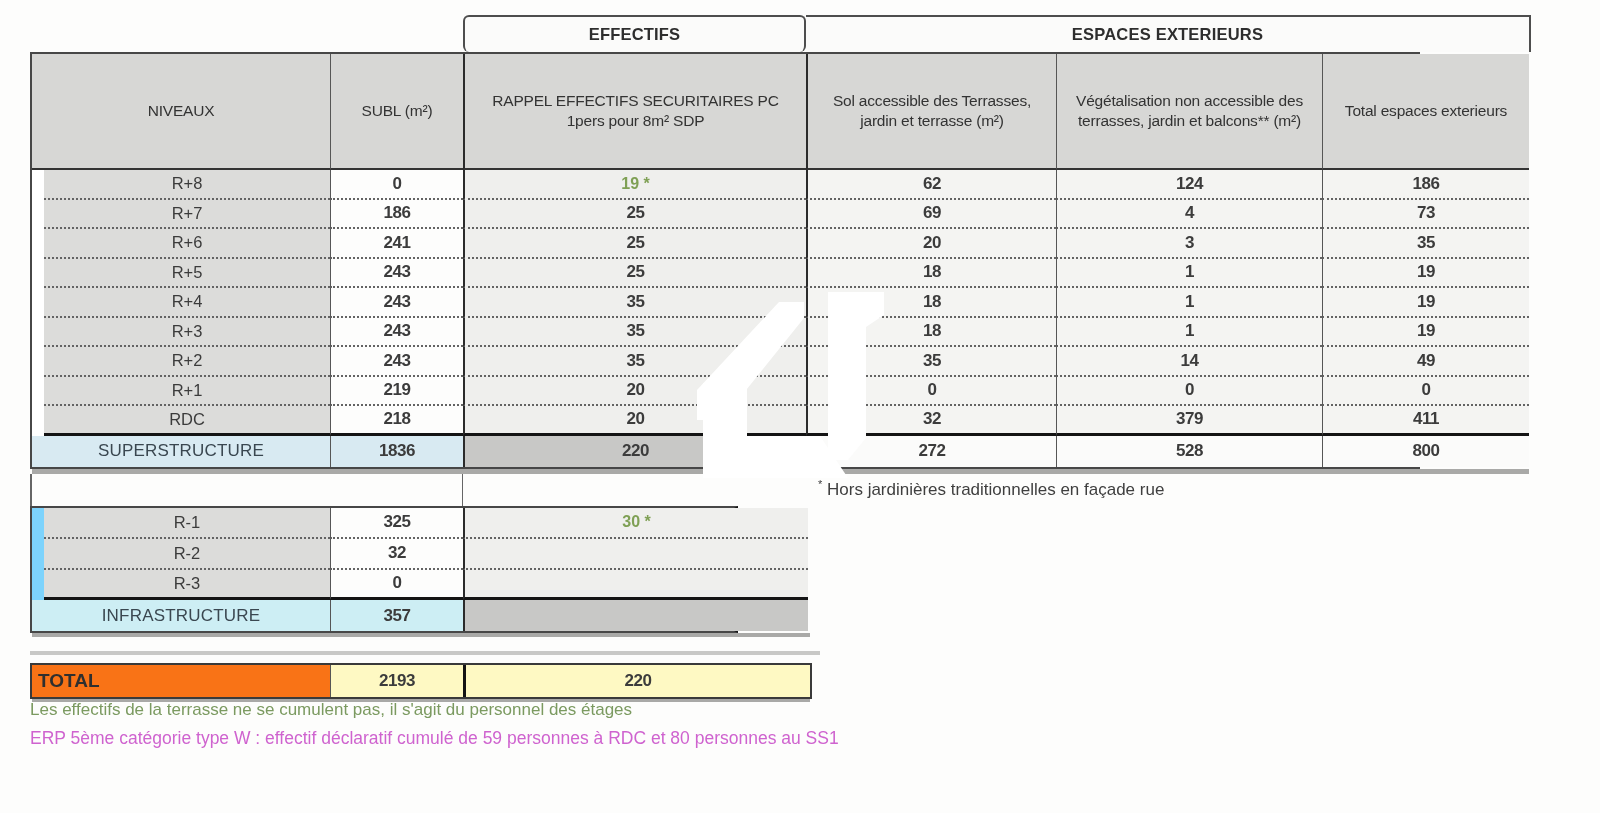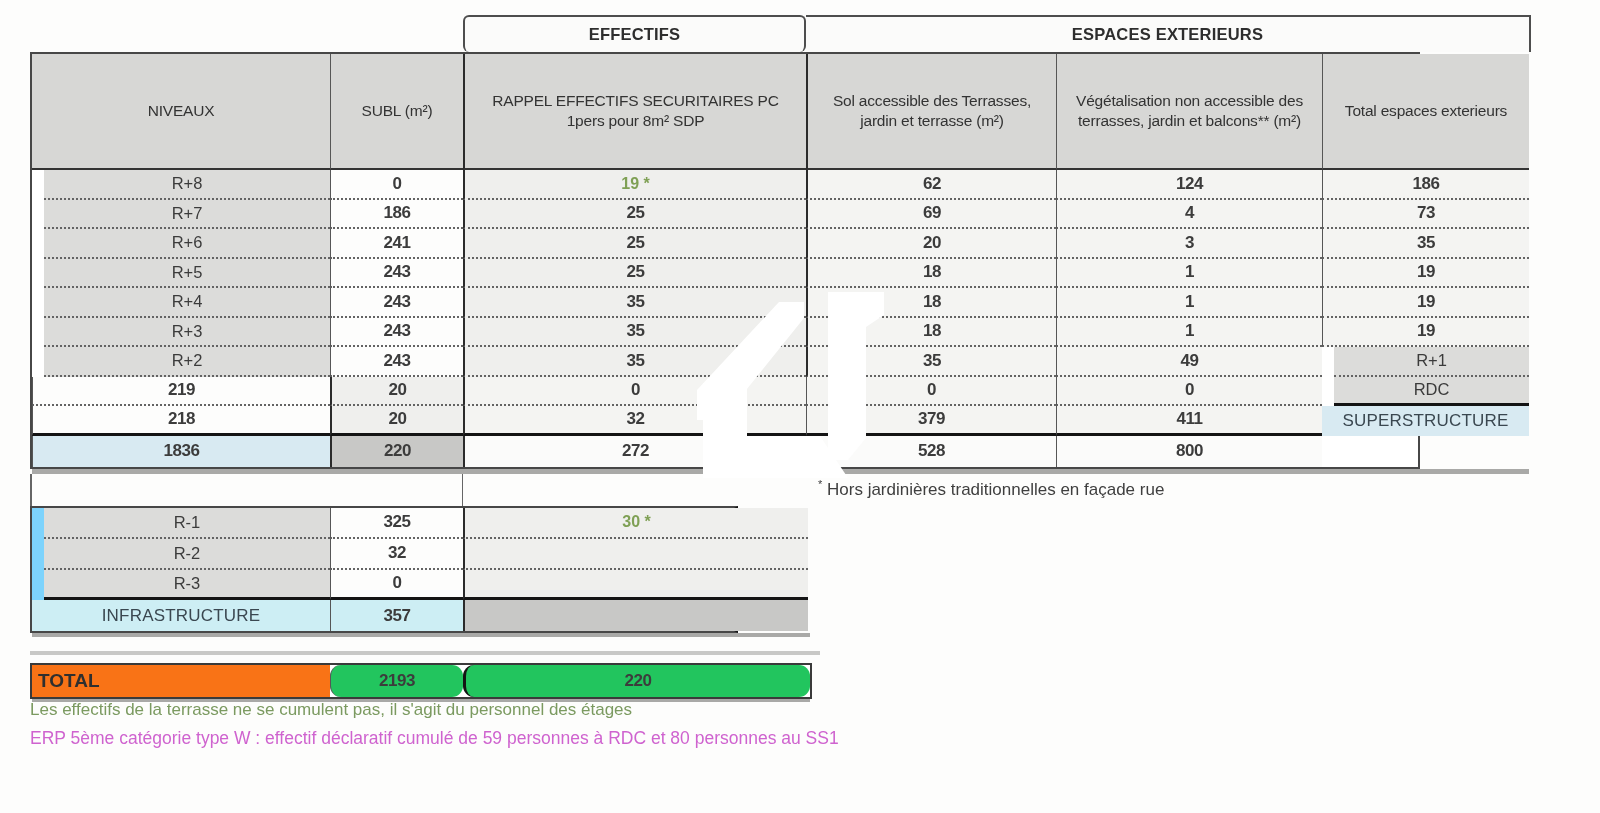--- a/index.html
+++ b/index.html
@@ -67,21 +67,21 @@
     grid-template-columns:298px 133px 345px;
     grid-template-rows:repeat(3,30.75px) 30.75px;
   }
 
   
   .total-table{
     left:30px;top:663px;width:782px;height:36px;
     border:2px solid #3a3a3a;background:#fff;
     display:grid;grid-template-columns:298px 133px 347px;grid-template-rows:1fr;
   }
-  .bg-green{background:#22c55e;border-radius:11px;}
+  .bg-green{background:#fef9c3;}
   .total-label{justify-content:flex-start;padding-left:6px;font-weight:bold;font-size:19px;color:#2f2f2f;background:#f97316;}
   .tot-thick{border-left:3px solid #141414;}
 
   
   .note{position:absolute;white-space:nowrap;}
   .note-hors{left:818px;top:478px;font-size:17px;color:#3f3f3f;}
   .note-hors sup{font-size:11px;}
   .note-green{left:30px;top:700px;font-size:17px;color:#7b9a60;}
   .note-magenta{left:30px;top:728px;font-size:17.5px;color:#cf63cf;}
 
@@ -144,20 +144,21 @@
     <div class="cell td c2 bg-white dot num">243</div>
     <div class="cell td c3 bg-eff dot num">35</div>
     <div class="cell td c4 bg-ext dot num">18</div>
     <div class="cell td c5 bg-ext dot num">1</div>
     <div class="cell td c6 bg-ext dot num">19</div>
 
     <div class="cell td c1 bg-niv dot">R+2</div>
     <div class="cell td c2 bg-white dot num">243</div>
     <div class="cell td c3 bg-eff dot num">35</div>
     <div class="cell td c4 bg-ext dot num">35</div>
+    <div class="cell td c5 bg-ext dot num">14</div>
     <div class="cell td c6 bg-ext dot num">49</div>
 
     <div class="cell td c1 bg-niv dot">R+1</div>
     <div class="cell td c2 bg-white dot num">219</div>
     <div class="cell td c3 bg-eff dot num">20</div>
     <div class="cell td c4 bg-ext dot num">0</div>
     <div class="cell td c5 bg-ext dot num">0</div>
     <div class="cell td c6 bg-ext dot num">0</div>
 
     <div class="cell td c1 bg-niv thickb">RDC</div>

